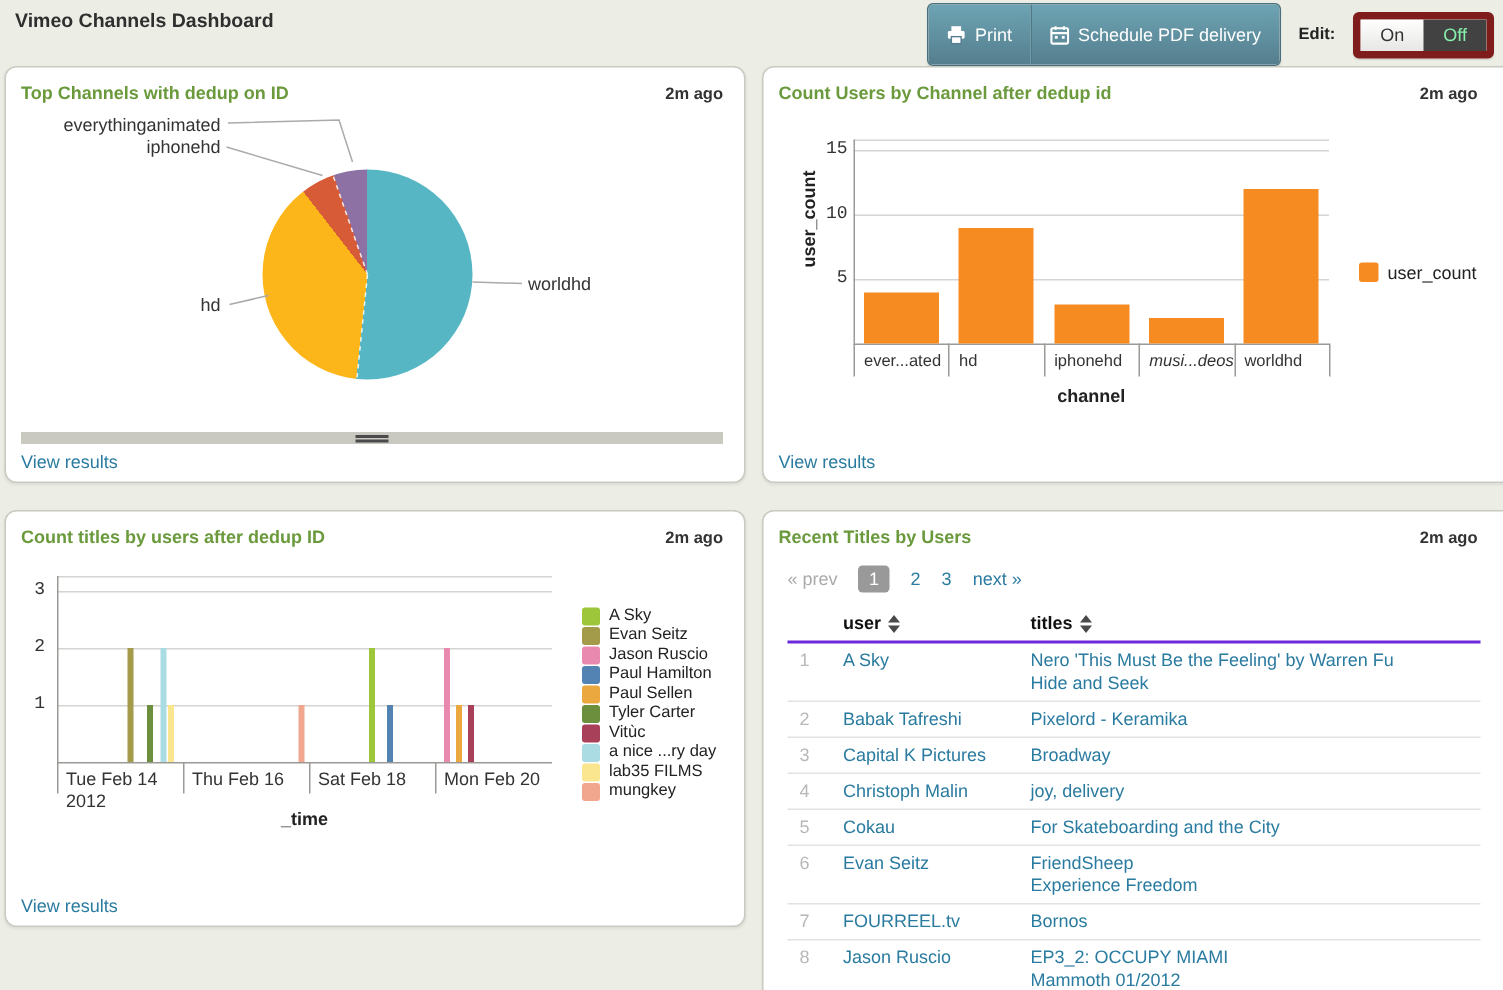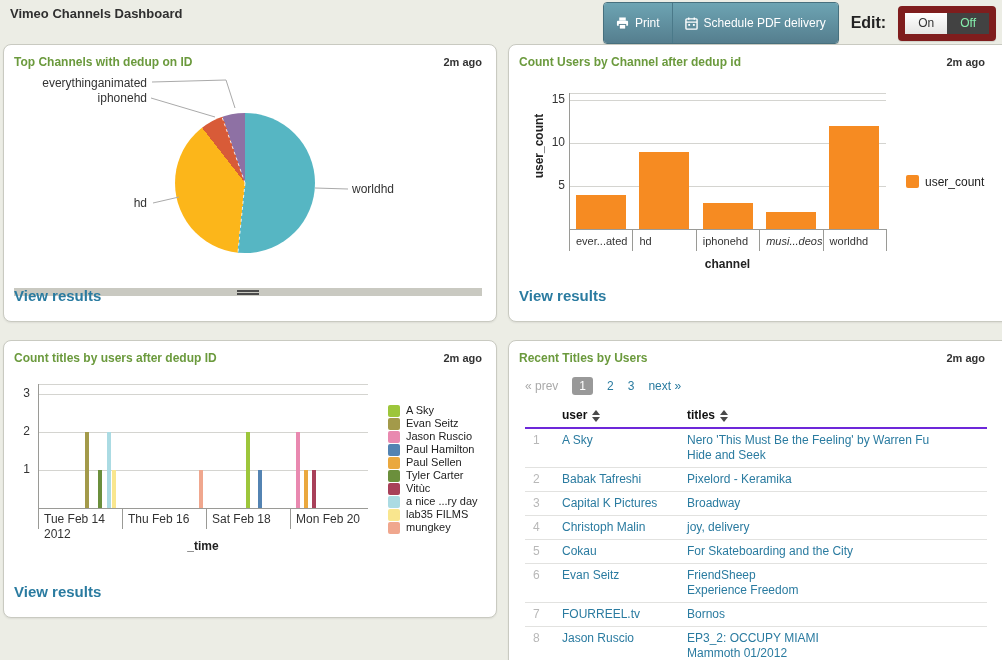--- a/index.html
+++ b/index.html
@@ -10,60 +10,60 @@
   
   .tophead{position:absolute;top:0;left:0;right:0;height:36px;}
   .page-title{position:absolute;left:10px;top:6px;font-size:13px;font-weight:bold;color:#2f2f2f;margin:0;}
   .head-right{position:absolute;right:6px;top:2px;display:flex;align-items:center;gap:12px;}
   .btn-group{display:flex;border:1px solid #47707e;border-radius:4px;overflow:hidden;
              box-shadow:0 1px 1px rgba(0,0,0,.15);}
   .btn-group button{display:flex;align-items:center;gap:6px;border:none;cursor:pointer;
              background:linear-gradient(#6da4b3,#557e8e);color:#fff;font-size:12px;
              font-family:"Liberation Sans",sans-serif;padding:20px 12px;height:22px;}
   .btn-group button + button{border-left:1px solid #4a7989;}
-  .edit-label{font-size:16px;font-weight:bold;color:#222;}
-  .toggle{display:flex;border:7px solid #7f1d1d;border-radius:4px;overflow:hidden;
+  .edit-label{font-size:11px;font-weight:bold;color:#222;}
+  .toggle{display:flex;border:5px solid #7f1d1d;border-radius:4px;overflow:hidden;
           box-shadow:0 1px 1px rgba(0,0,0,.12);}
   .toggle button{border:none;font-size:12px;padding:3px 13px;height:21px;cursor:pointer;
           font-family:"Liberation Sans",sans-serif;}
   .toggle .on{background:linear-gradient(#ffffff,#e6e6e4);color:#333;}
   .toggle .off{background:#424242;color:#86efac;}
 
   
   .panel{position:absolute;background:#fff;border:1px solid #c9cac1;border-radius:8px;
          box-shadow:0 1px 2px rgba(0,0,0,.07);}
   #panel1{left:3px;top:44px;width:492px;height:276px;}
   #panel2{left:508px;top:44px;width:500px;height:276px;}
   #panel3{left:3px;top:340px;width:492px;height:276px;}
   #panel4{left:508px;top:340px;width:500px;height:336px;}
   .panel-head{position:absolute;top:10px;left:10px;right:24px;display:flex;
               justify-content:space-between;align-items:baseline;}
   #panel1 .panel-head,#panel3 .panel-head{right:14px;}
   .panel-head h2{font-size:12px;font-weight:bold;color:#6b9a3d;margin:0;}
   .age{font-size:11px;font-weight:bold;color:#333;}
-  .view-results{position:absolute;left:10px;bottom:17px;font-size:15px;color:#2a7ba0;
-                text-decoration:none;cursor:pointer;font-weight:bold;}
+  .view-results{position:absolute;left:10px;bottom:6px;font-size:12px;color:#2a7ba0;
+                text-decoration:none;cursor:pointer;}
 
   
   .pie{position:absolute;left:171px;top:68px;width:140px;height:140px;border-radius:50%;}
   .pie-svg{position:absolute;left:0;top:0;pointer-events:none;}
   .pie-lbl{position:absolute;font-size:12px;color:#333;white-space:nowrap;}
   .lbl-everything{right:349px;top:31px;}
   .lbl-iphonehd{right:349px;top:46px;}
   .lbl-hd{right:349px;top:151px;}
   .lbl-worldhd{left:348px;top:137px;}
   .hscroll{position:absolute;left:10px;right:14px;top:243px;height:8px;background:#c9c9c1;cursor:pointer;}
   .hscroll .grip{width:22px;margin:0 auto;padding-top:2px;}
   .hscroll .grip i{display:block;height:2px;background:#4a4a4a;margin-bottom:1px;}
 
   
   .abs{position:absolute;}
   .gl{position:absolute;height:1px;background:#d4d4d0;}
   .axisline{position:absolute;background:#9a9a96;}
-  .ytick{position:absolute;font-size:12px;color:#333;text-align:right;}
+  .ytick{position:absolute;font-size:12px;color:#333;text-align:right;font-family:Liberation Mono, monospace;}
   .xtick-lbl{position:absolute;font-size:12px;color:#333;white-space:nowrap;}
   .axis-title{position:absolute;font-size:12px;font-weight:bold;color:#222;text-align:center;}
   .bar{position:absolute;}
 
   
   .legend2-swatch{position:absolute;left:397px;top:130px;width:13px;height:13px;
                   border-radius:2px;}
   .legend2-label{position:absolute;left:416px;top:130px;font-size:12px;color:#222;}
 
   

